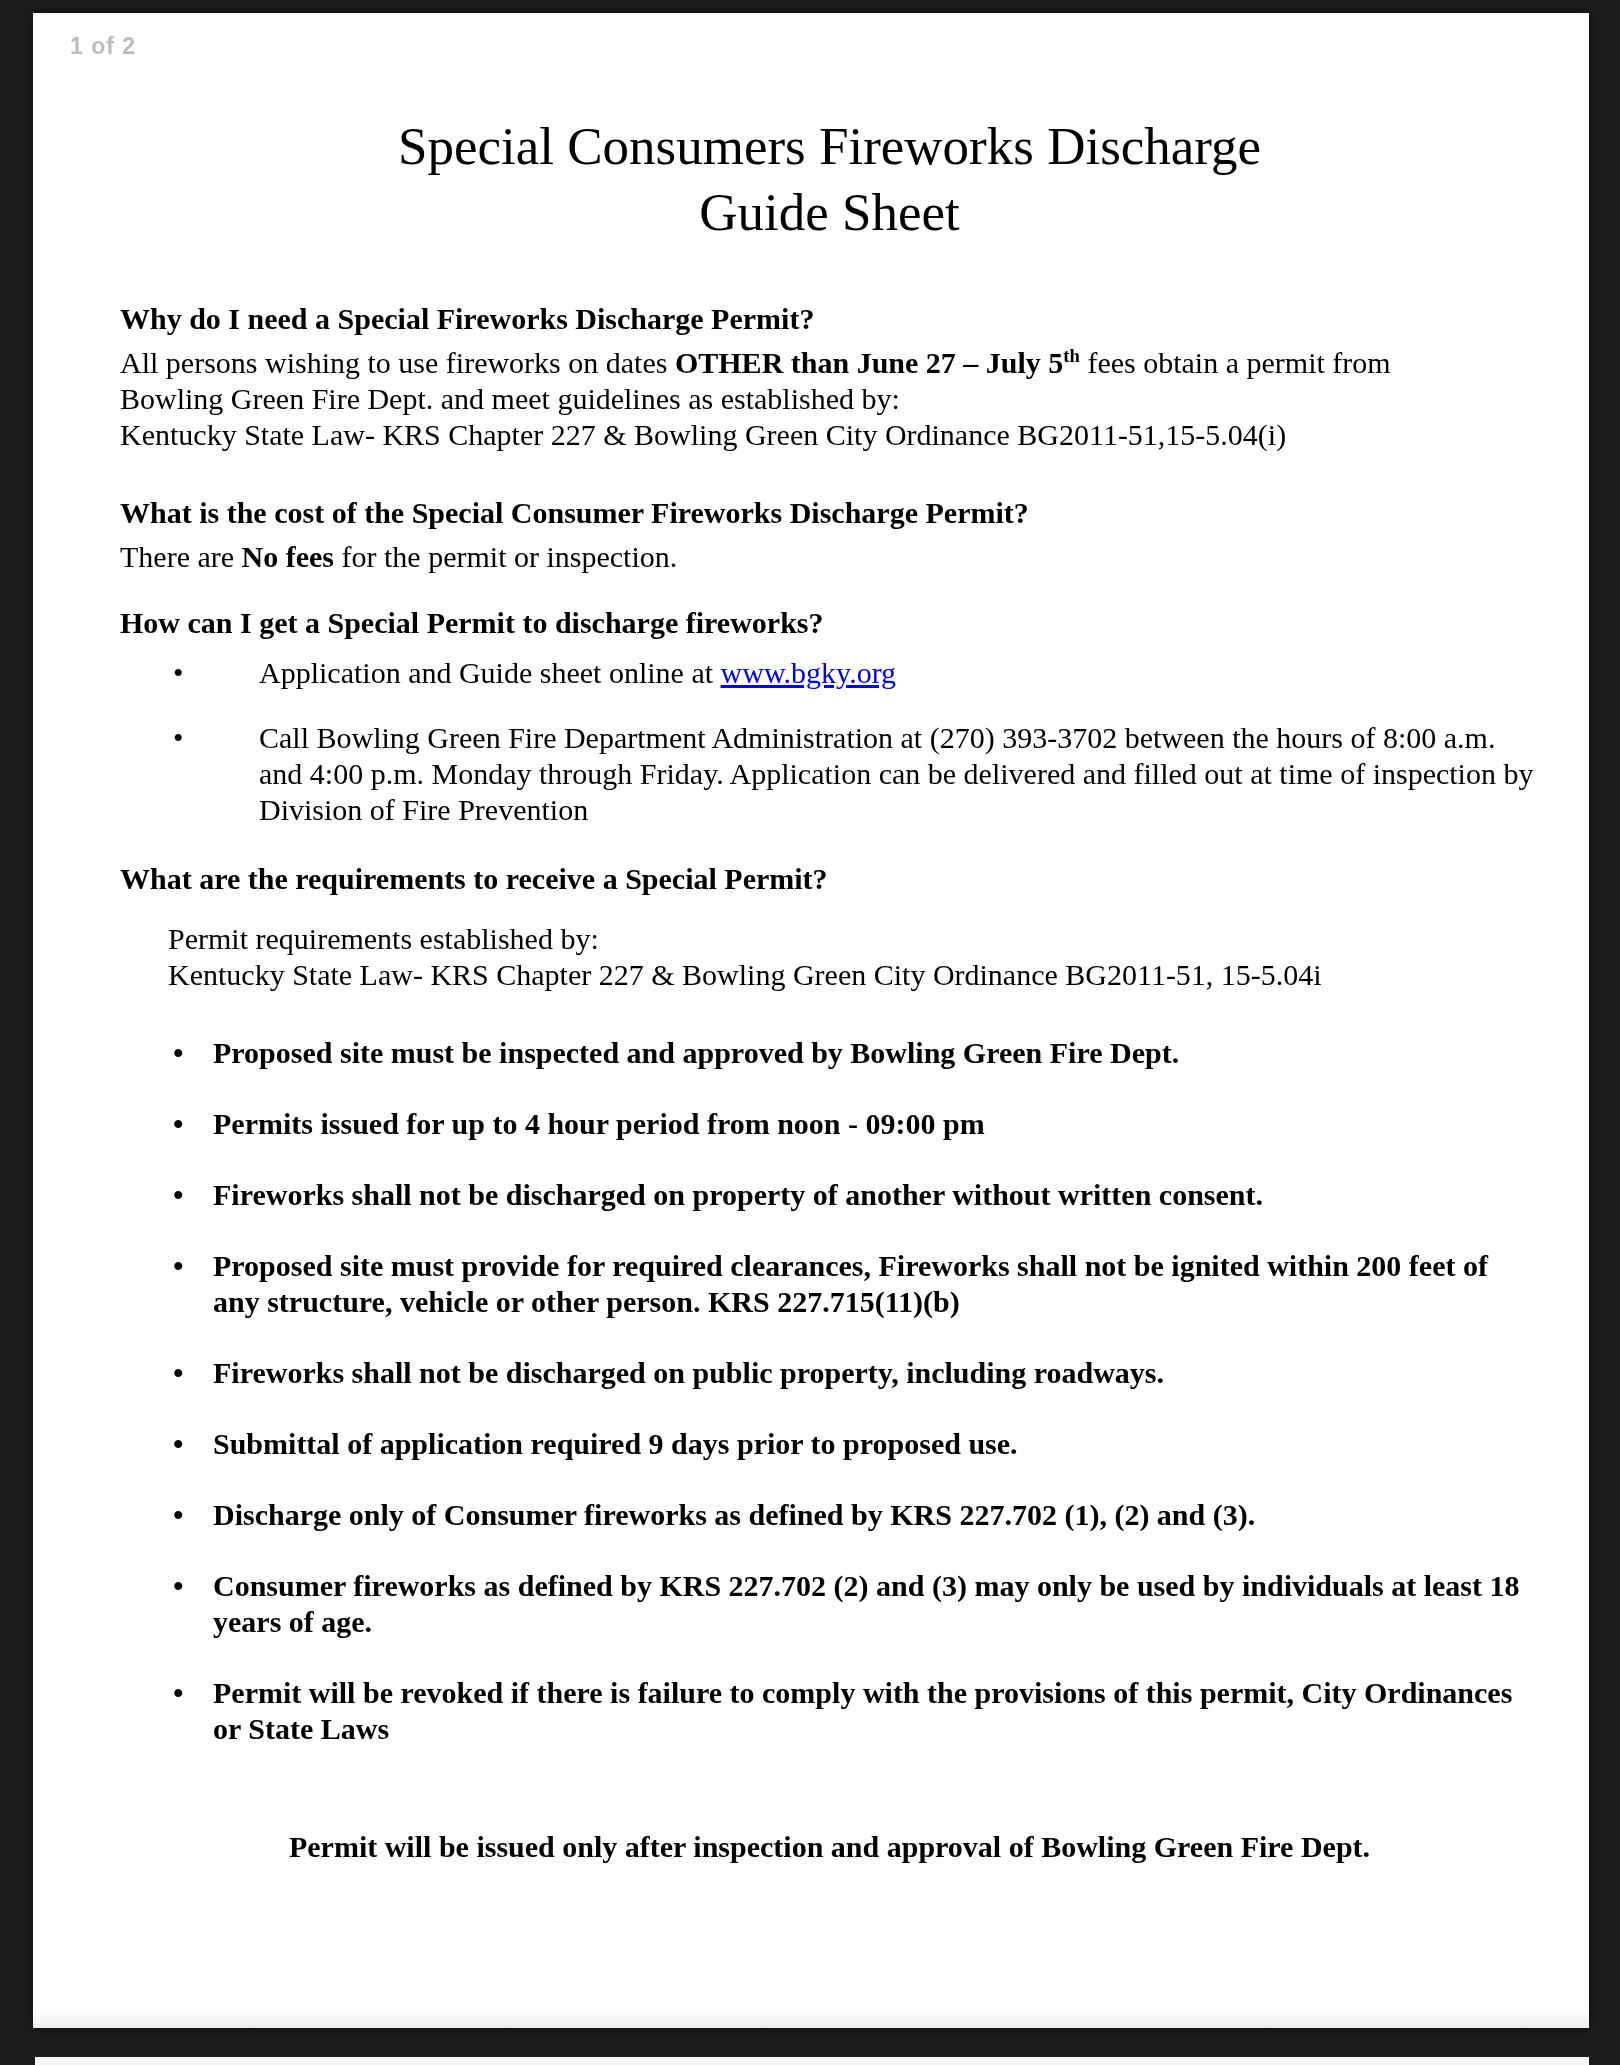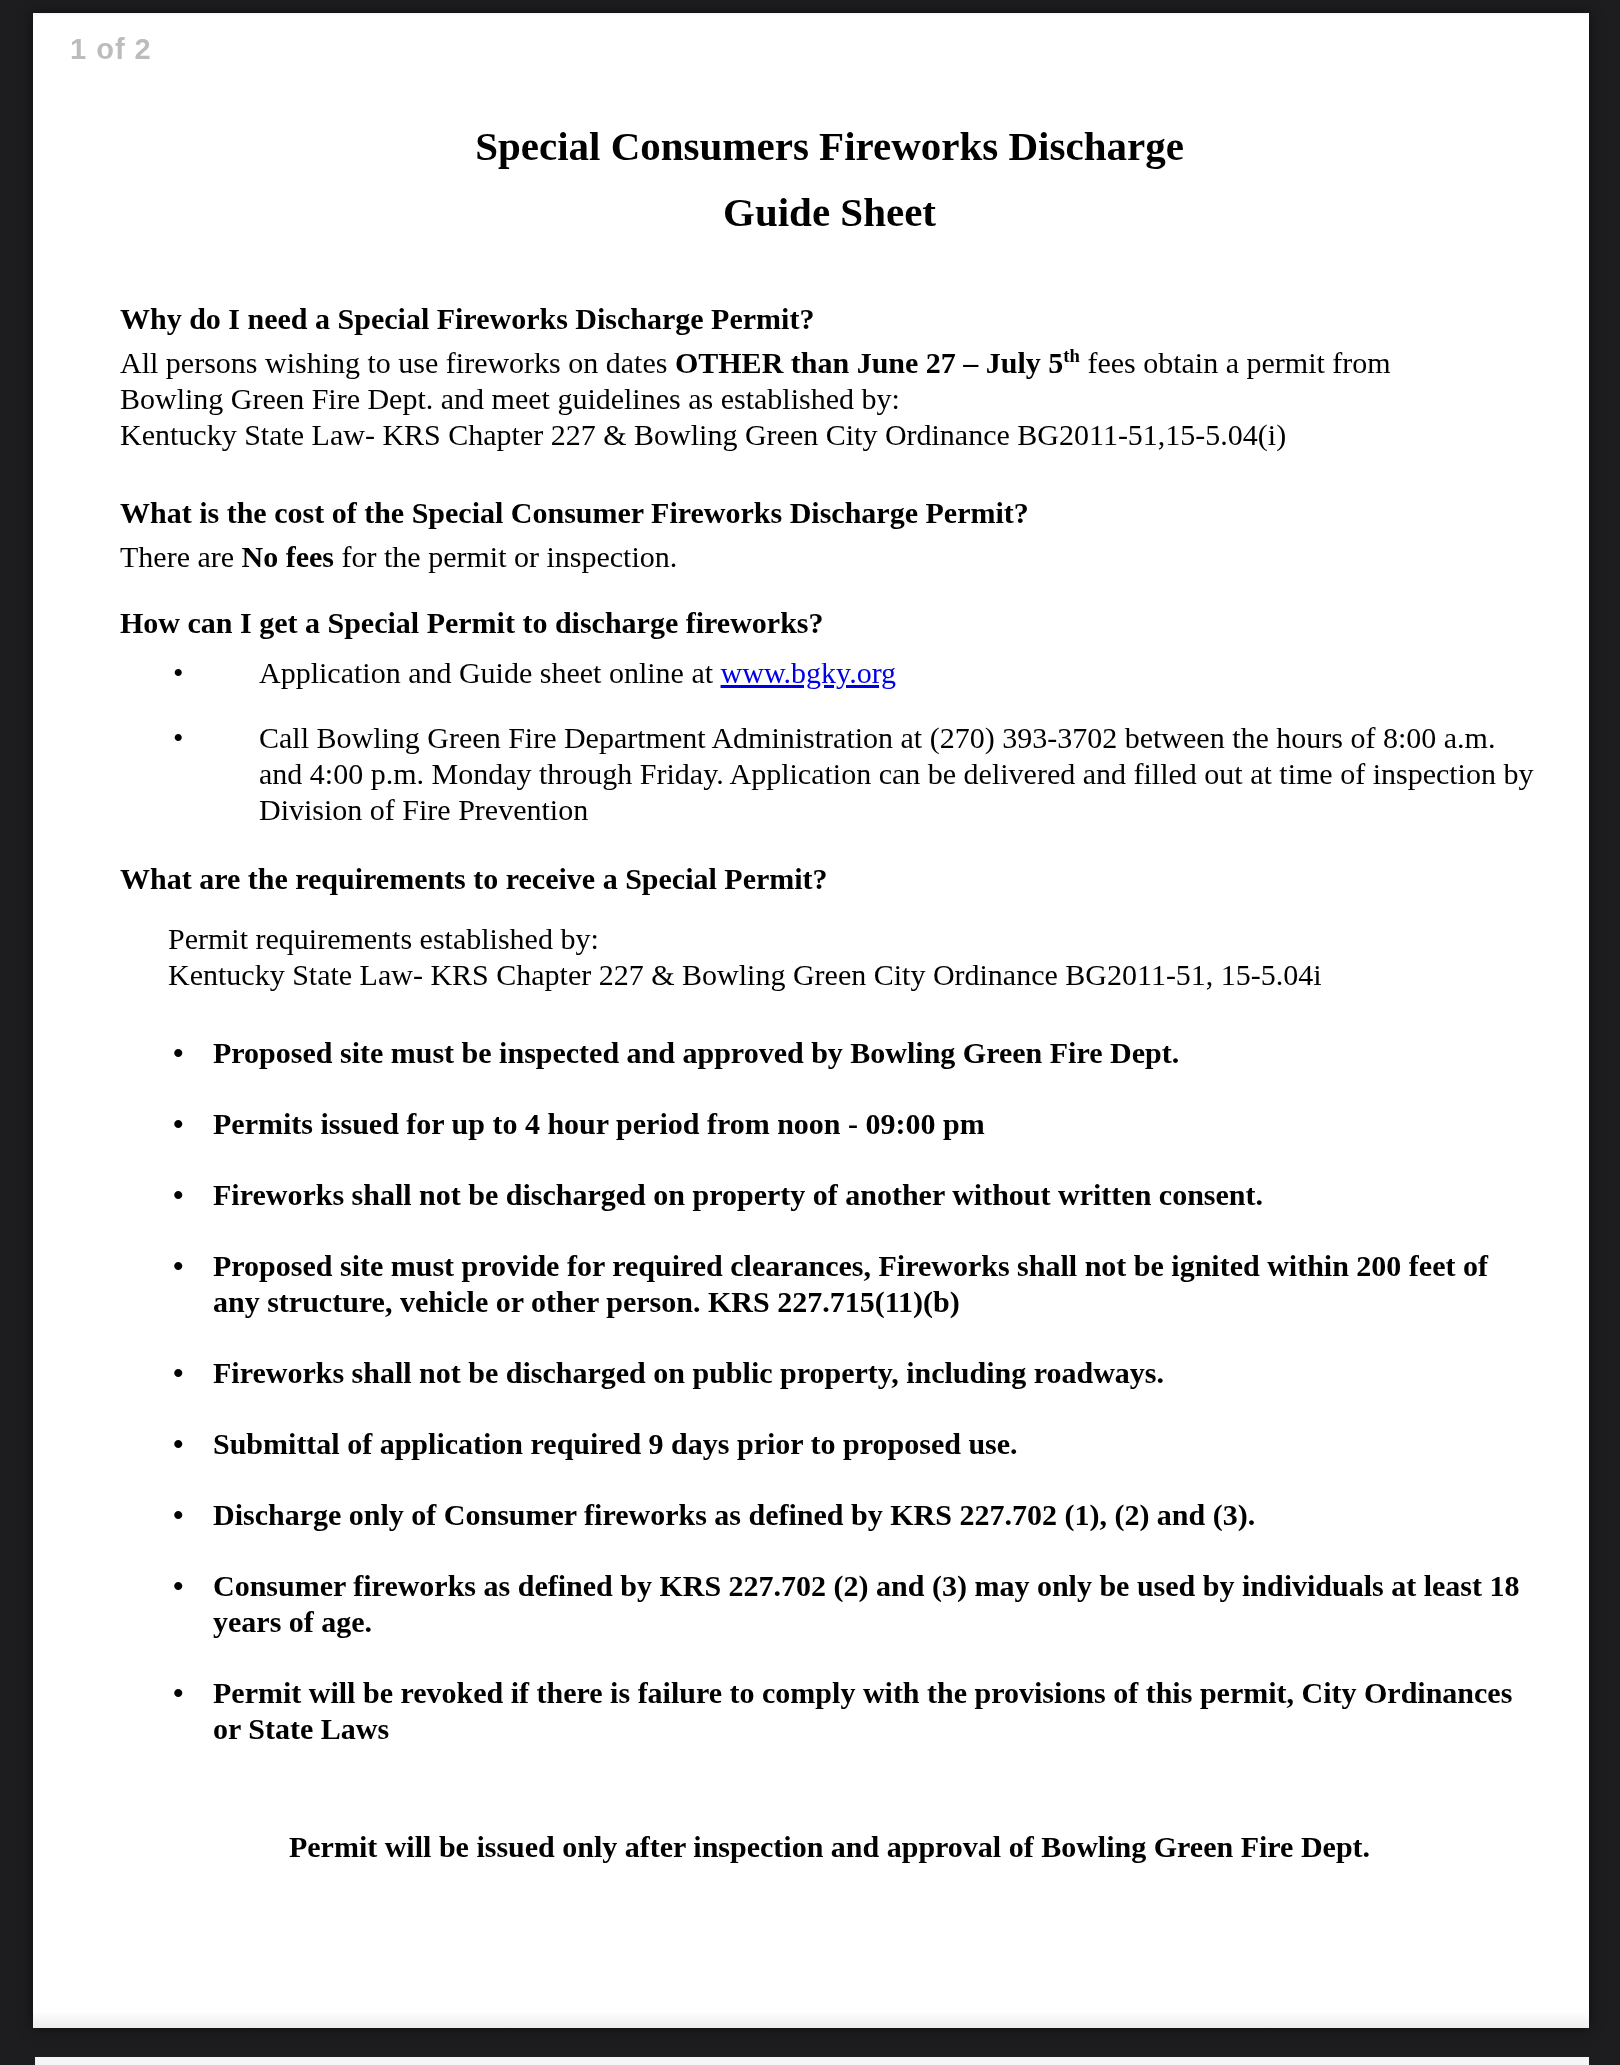--- a/index.html
+++ b/index.html
@@ -24,37 +24,37 @@
     left: 35px; top: 2057px;
     width: 1554px; height: 8px;
     background: #f5f5f6;
   }
 
   .page-indicator {
     position: absolute;
     left: 37px; top: 20px;
     font-family: "Liberation Sans", "DejaVu Sans", sans-serif;
     font-weight: bold;
-    font-size: 29px;
+    font-size: 23px;
     letter-spacing: 1px;
     color: #bcbcbc;
   }
 
   .doc {
     padding: 0 50px 0 87px;
     font-size: 30px;
     line-height: 36px;
     color: #000;
   }
 
   .title {
     margin: 100px 0 0 0;
     text-align: center;
-    font-weight: bold;
-    font-size: 41px;
+    font-weight: normal;
+    font-size: 53px;
     line-height: 66px;
   }
 
   p { margin: 0; }
   .h { font-weight: bold; }
   .b { font-weight: bold; }
   sup.sup { font-size: 0.62em; vertical-align: super; line-height: 0; text-align: right; }
   a.link { color: #0000e6; text-decoration: underline; cursor: pointer; }
 
   .mt-why  { margin-top: 56px; }

